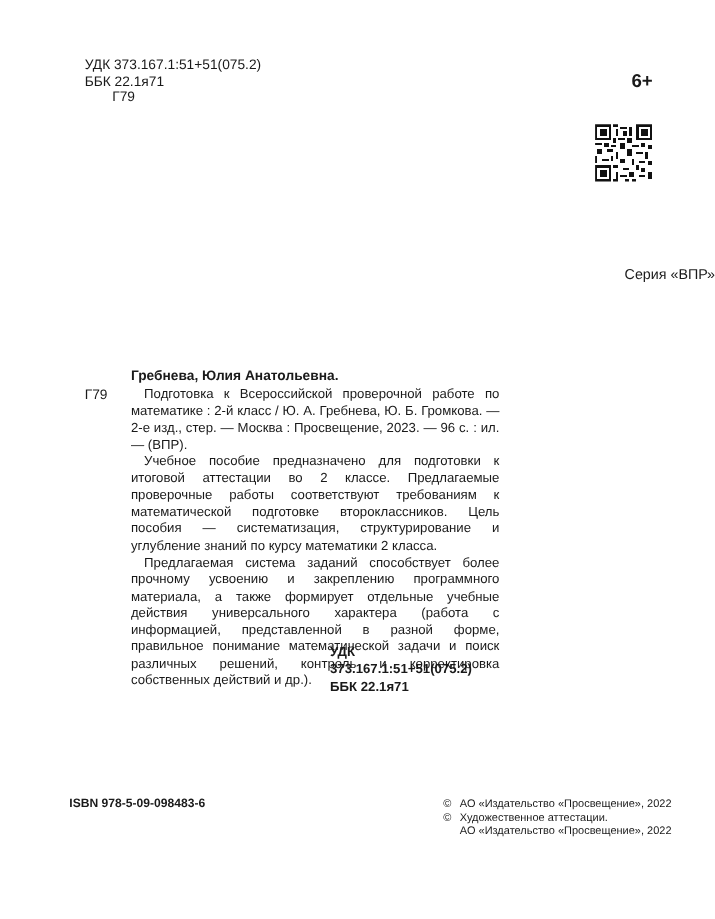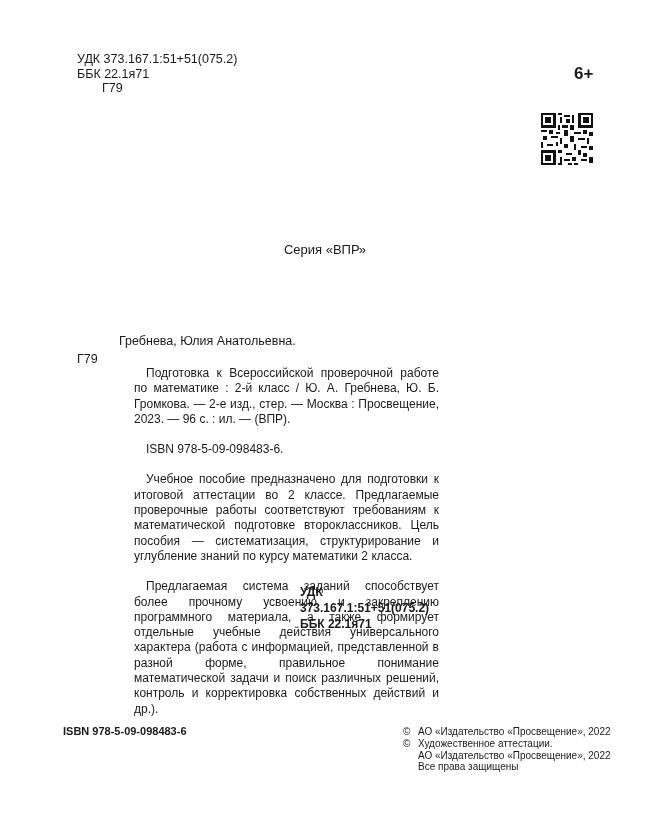--- a/index.html
+++ b/index.html
@@ -3,25 +3,25 @@
   <meta charset="utf-8">
   <style>
     html, body { margin: 0; padding: 0; background: #ffffff; }
     body { width: 650px; height: 835px; position: relative; overflow: hidden;
            font-family: "Liberation Sans", sans-serif; color: #1a1a1a; }
     .abs { position: absolute; }
     .udk-top { left: 77px; top: 52px; font-size: 12.5px; line-height: 14.5px; }
     .udk-top .g { padding-left: 25px; }
     .age { left: 574px; top: 64px; font-size: 17px; font-weight: bold; }
     .qr { left: 541px; top: 113px; width: 52px; height: 52px; }
-    .series { left: 0; width: 650px; top: 242px; text-align: center; font-size: 13px; }
-    .author { left: 119px; top: 334px; font-size: 12.5px; font-weight: normal; text-align: center; }
+    .series { left: 0; width: 650px; top: 242px; text-align: right; font-size: 13px; }
+    .author { left: 119px; top: 334px; font-size: 12.5px; font-weight: bold; text-align: center; }
     .gcode { left: 77px; top: 352px; font-size: 12.5px; }
     .biblio { left: 119px; top: 351px; width: 335px; font-size: 12px; line-height: 15.3px; text-align: justify; }
-    .biblio p { margin: 15px; text-indent: 12px; }
+    .biblio p { margin: 0; text-indent: 12px; }
     .udk-bottom { left: 300px; width: 155px; top: 584px; font-size: 12px; font-weight: bold; line-height: 16px; }
     .udk-bottom div { text-align: left; }
     .isbn-bottom { left: 63px; top: 725px; font-size: 11px; font-weight: bold; }
     .copy { left: 403px; top: 726px; font-size: 10px; line-height: 11.8px; }
     .copy .row { display: flex; }
     .copy .sym { width: 15px; }
   </style>
 </head>
 <body>
 
@@ -84,21 +84,20 @@
   </svg>
 </div>
 
 <div class="abs series">Серия «ВПР»</div>
 
 <div class="abs author">Гребнева, Юлия Анатольевна.</div>
 <div class="abs gcode">Г79</div>
 
 <div class="abs biblio">
   <p>Подготовка к Всероссийской проверочной работе по математике : 2-й класс / Ю. А. Гребнева, Ю. Б. Громкова. — 2-е изд., стер. — Москва : Просвещение, 2023. — 96 с. : ил. — (ВПР).</p>
-  <p>ISBN 978-5-09-098483-6.</p>
   <p>Учебное пособие предназначено для подготовки к итоговой аттестации во 2 классе. Предлагаемые проверочные работы соответствуют требованиям к математической подготовке второклассников. Цель пособия — систематизация, структурирование и углубление знаний по курсу математики 2 класса.</p>
   <p>Предлагаемая система заданий способствует более прочному усвоению и закреплению программного материала, а также формирует отдельные учебные действия универсального характера (работа с информацией, представленной в разной форме, правильное понимание математической задачи и поиск различных решений, контроль и корректировка собственных действий и др.).</p>
 </div>
 
 <div class="abs udk-bottom">
   <div>УДК 373.167.1:51+51(075.2)</div>
   <div>ББК 22.1я71</div>
 </div>
 
 <div class="abs isbn-bottom">ISBN 978-5-09-098483-6</div>
@@ -109,17 +108,13 @@
     <span>АО «Издательство «Просвещение», 2022</span>
   </div>
   <div class="row">
     <span class="sym">©</span>
     <span>Художественное аттестации.</span>
   </div>
   <div class="row">
     <span class="sym"></span>
     <span>АО «Издательство «Просвещение», 2022</span>
   </div>
-  <div class="row">
-    <span class="sym"></span>
-    <span>Все права защищены</span>
-  </div>
 </div>
 
 </body></html>

